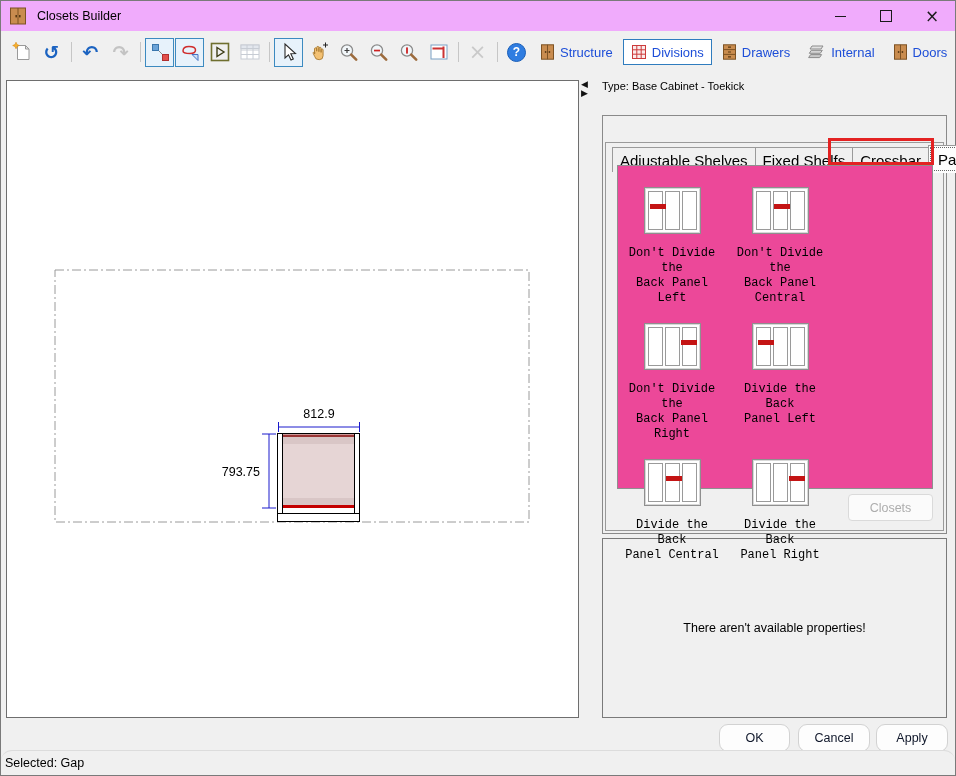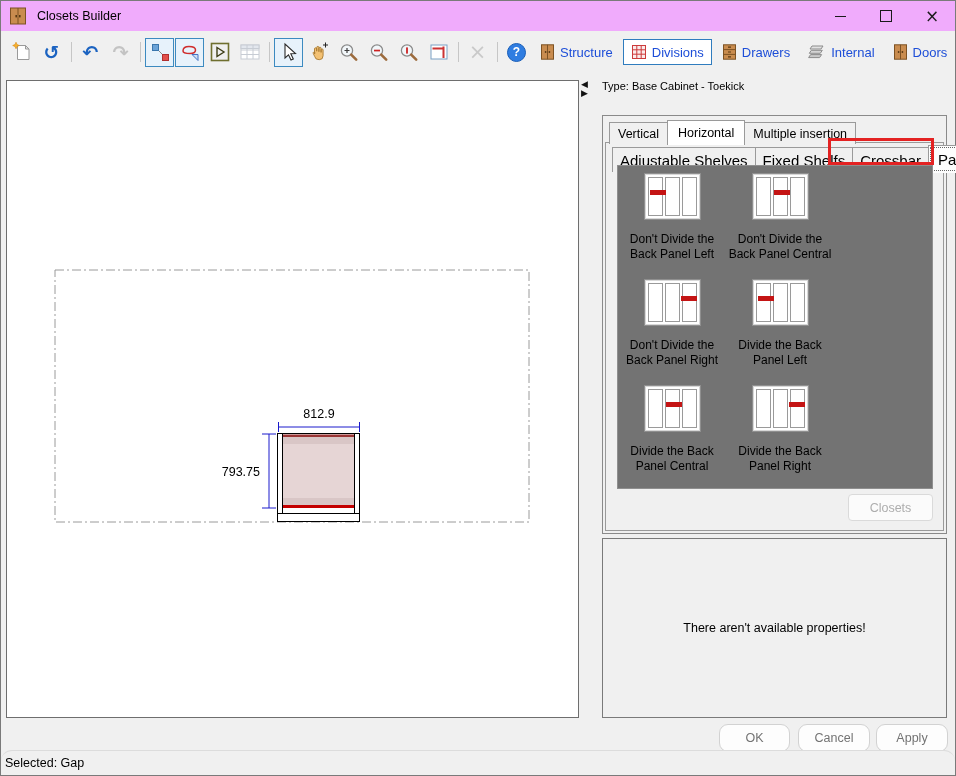--- a/index.html
+++ b/index.html
@@ -43,40 +43,40 @@
   .groupbox{position:absolute;left:601px;top:114px;width:345px;height:419px;border:1px solid #8a8a8a;background:#f0f0f0;box-sizing:border-box;}
   .tabs1{position:absolute;left:6px;top:3px;display:flex;align-items:flex-end;z-index:3;}
   .tab1{padding:4px 8px 3px 8px;font-size:12.5px;border:1px solid #9a9a9a;border-bottom:none;background:#f0f0f0;margin-right:-1px;white-space:nowrap;}
   .tab1.sel{background:#ffffff;padding:5px 10px 5px 10px;position:relative;top:1px;z-index:4;}
   .page1{position:absolute;left:2px;right:2px;top:26px;bottom:2px;border:1px solid #9a9a9a;background:#f0f0f0;}
   .tabs2{position:absolute;left:6px;top:1px;display:flex;align-items:flex-end;z-index:3;}
   .tab2{padding:4px 7px 3px 7px;font-size:15px;border:1px solid #9a9a9a;border-bottom:none;background:#f0f0f0;margin-right:-1px;white-space:nowrap;}
   .tab2.sel{background:#fdfdfd;position:relative;top:1px;z-index:4;outline:1px dotted #666;outline-offset:-3px;padding:5px 9px 5px 9px;}
   .red-annotation{position:absolute;left:827px;top:137px;width:100px;height:21px;border:3px solid #e32222;z-index:10;pointer-events:none;}
 
-  .opt-grid{position:absolute;left:616px;top:164px;width:316px;height:324px;background:#737373;border:1px solid #8f8f8f;box-sizing:border-box;
-    display:grid;grid-template-columns:108px 108px;align-content:start;padding-top:7px;row-gap:17px;z-index:5;}
+  .opt-grid{position:absolute;left:616px;top:164px;width:316px;height:324px;background:#ec4899;border:1px solid #8f8f8f;box-sizing:border-box;
+    display:grid;grid-template-columns:108px 108px;align-content:start;padding-top:21px;row-gap:17px;z-index:5;font-family:Liberation Mono, monospace;}
   .opt-item{width:108px;display:flex;flex-direction:column;align-items:center;cursor:pointer;}
   .opt-icon{position:relative;width:57px;height:47px;background:#fff;border:1px solid #8f8f8f;box-shadow:inset 0 0 0 1px #d8d8d8;
     display:flex;gap:2px;padding:3px;box-sizing:border-box;}
   .opt-icon .cell{flex:1;border:1px solid #9a9a9a;background:#fff;}
   .opt-icon .redbar{position:absolute;height:5px;width:16px;background:#c41414;top:16px;}
   .opt-icon[data-pos="left"] .redbar{left:5px;}
   .opt-icon[data-pos="central"] .redbar{left:21px;}
   .opt-icon[data-pos="right"] .redbar{left:36px;}
   .opt-label{margin-top:12px;font-size:12px;line-height:1.25;text-align:center;white-space:pre-line;color:#000;}
 
   .insert-btn{position:absolute;left:847px;top:493px;width:83px;height:25px;background:#fbfbfb;border:1px solid #dadada;border-radius:4px;
     color:#adadad;font-size:12.5px;display:flex;align-items:center;justify-content:center;z-index:5;}
 
   .properties{position:absolute;left:601px;top:537px;width:345px;height:180px;border:1px solid #7a7a7a;background:#f0f0f0;box-sizing:border-box;
     display:flex;align-items:center;justify-content:center;font-size:12.5px;color:#000;}
 
   
-  .btn{position:absolute;height:28px;top:723px;background:#fdfdfd;border:1px solid #d2d2d2;border-radius:9px;font-size:12.5px;color:#737373;
+  .btn{position:absolute;height:28px;top:723px;background:#fdfdfd;border:1px solid #d2d2d2;border-radius:9px;font-size:12.5px;color:#0f172a;
     display:flex;align-items:center;justify-content:center;box-sizing:border-box;}
   .btn-ok{left:718px;width:71px;}
   .btn-cancel{left:797px;width:72px;}
   .btn-apply{left:875px;width:72px;}
 
   .statusbar{position:absolute;left:0;right:0;top:749px;height:25px;background:#f0f0f0;border-top:1px solid #dcdcdc;
     font-size:12.5px;color:#000;display:flex;align-items:center;padding-left:4px;box-sizing:border-box;border-radius:11px;}
 </style>
 </head>
 <body>
@@ -276,25 +276,20 @@
   </div>
 
   <div class="collapse">
     <span>◀</span>
     <span>▶</span>
   </div>
 
   <div class="type-label">Type: Base Cabinet - Toekick</div>
 
   <div class="groupbox">
-    <div class="tabs1">
-      <div class="tab1">Vertical</div>
-      <div class="tab1 sel">Horizontal</div>
-      <div class="tab1">Multiple insertion</div>
-    </div>
     <div class="page1">
       <div class="tabs2">
         <div class="tab2">Adjustable Shelves</div>
         <div class="tab2">Fixed Shelfs</div>
         <div class="tab2">Crossbar</div>
         <div class="tab2 sel">Partial Divisions</div>
       </div>
     </div>
   </div>
 

